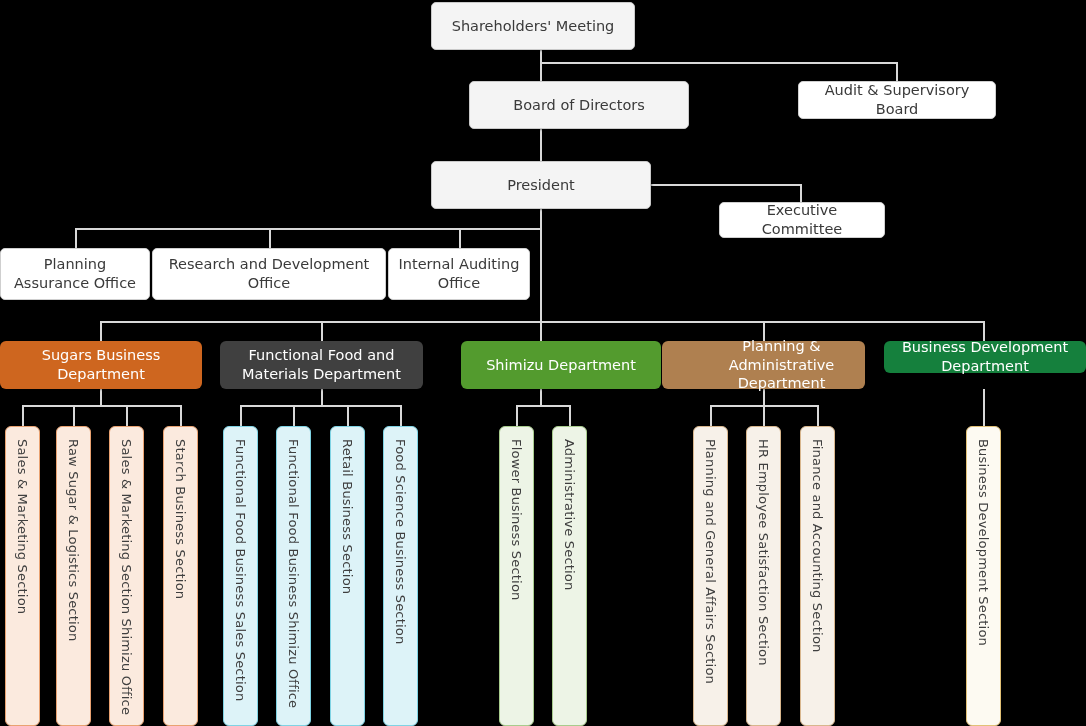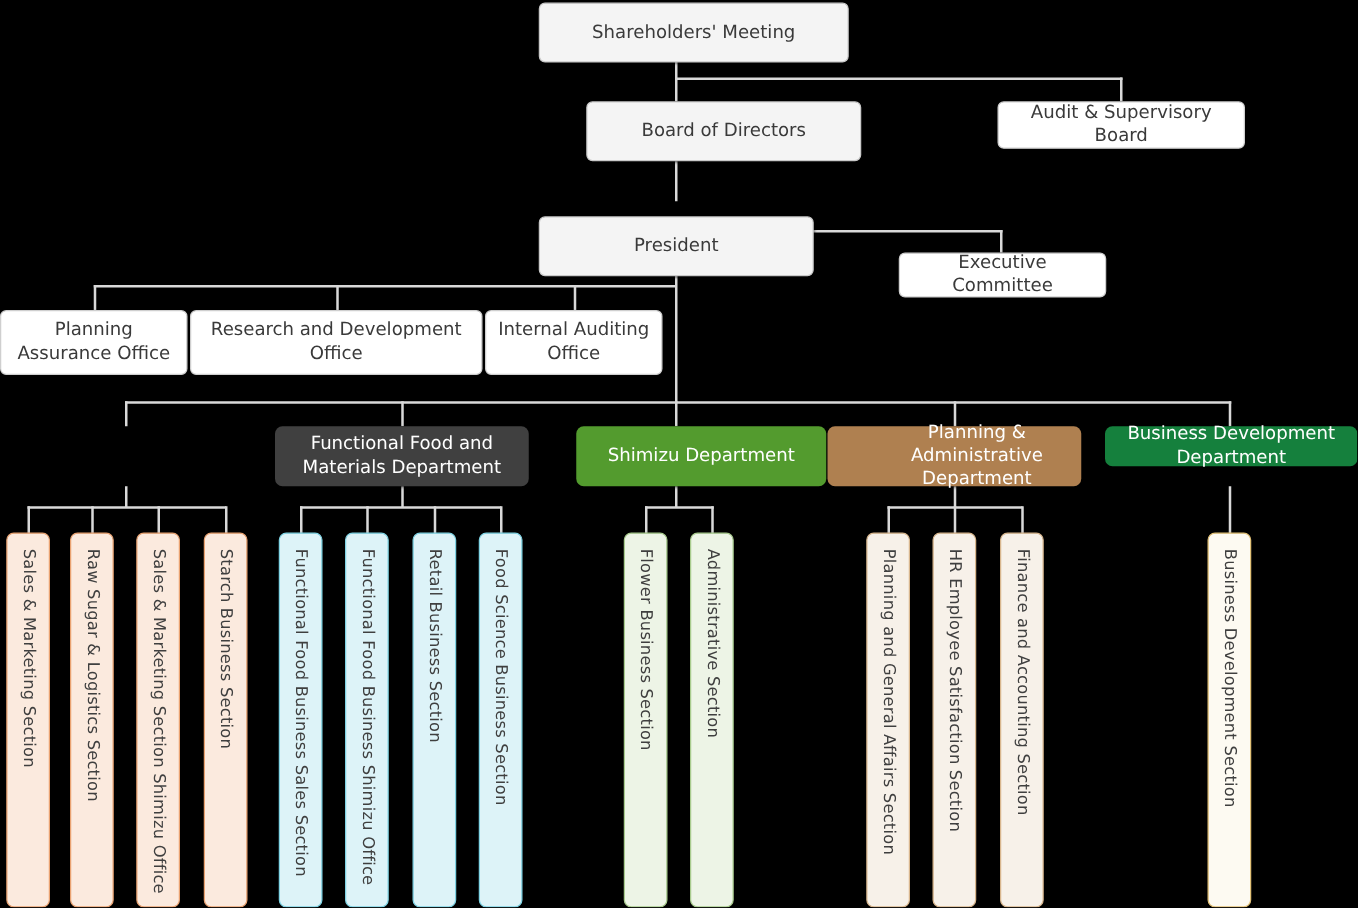--- a/index.html
+++ b/index.html
@@ -138,50 +138,53 @@
   <div class="line v" style="left:569px; top:405px; height:22px;"></div>
 
   <div class="line v" style="left:763px; top:389px; height:17px;"></div>
   <div class="line h" style="left:710px; top:405px; width:108px;"></div>
   <div class="line v" style="left:710px; top:405px; height:22px;"></div>
   <div class="line v" style="left:763px; top:405px; height:22px;"></div>
   <div class="line v" style="left:817px; top:405px; height:22px;"></div>
 
   <div class="line v" style="left:983px; top:389px; height:38px;"></div>
 
-  <div class="node plain" style="left:431px; top:2px; width:248px; height:48px;">
+  <div class="node plain" style="left:431px; top:2px; width:204px; height:48px;">
     <span>Shareholders' Meeting</span>
   </div>
 
   <div class="node plain" style="left:431px; top:81px; width:220px; height:48px;margin-left:38px;">
     <span>Board of Directors</span>
   </div>
 
   <div class="node white" style="left:798px; top:81px; width:198px; height:38px;">
     <span>Audit &amp; Supervisory Board</span>
   </div>
 
-  <div class="node plain" style="left:431px; top:161px; width:220px; height:48px;margin-top:12px;">
+  <div class="node plain" style="left:431px; top:161px; width:220px; height:48px;">
     <span>President</span>
   </div>
 
   <div class="node white" style="left:719px; top:202px; width:166px; height:36px;">
     <span>Executive Committee</span>
   </div>
 
   <div class="node white" style="left:0px; top:248px; width:150px; height:52px;">
     <span>Planning Assurance Office</span>
   </div>
   <div class="node white" style="left:152px; top:248px; width:234px; height:52px;">
     <span>Research and Development Office</span>
   </div>
   <div class="node white" style="left:388px; top:248px; width:142px; height:52px;">
     <span>Internal Auditing Office</span>
   </div>
 
+  <div class="dept" style="left:0px; top:341px; width:202px; height:48px; background:#ce661f;">
+    <span>Sugars Business Department</span>
+  </div>
   <div class="dept" style="left:220px; top:341px; width:203px; height:48px; background:#404040;">
     <span>Functional Food and Materials Department</span>
   </div>
   <div class="dept" style="left:461px; top:341px; width:200px; height:48px; background:#539b2e;">
     <span>Shimizu Department</span>
   </div>
   <div class="dept" style="left:662px; top:341px; width:203px; height:48px; background:#af8050;padding-left:44px;">
     <span>Planning &amp; Administrative Department</span>
   </div>
   <div class="dept" style="left:884px; top:341px; width:202px; height:32px; background:#15803d;text-align:center;">

